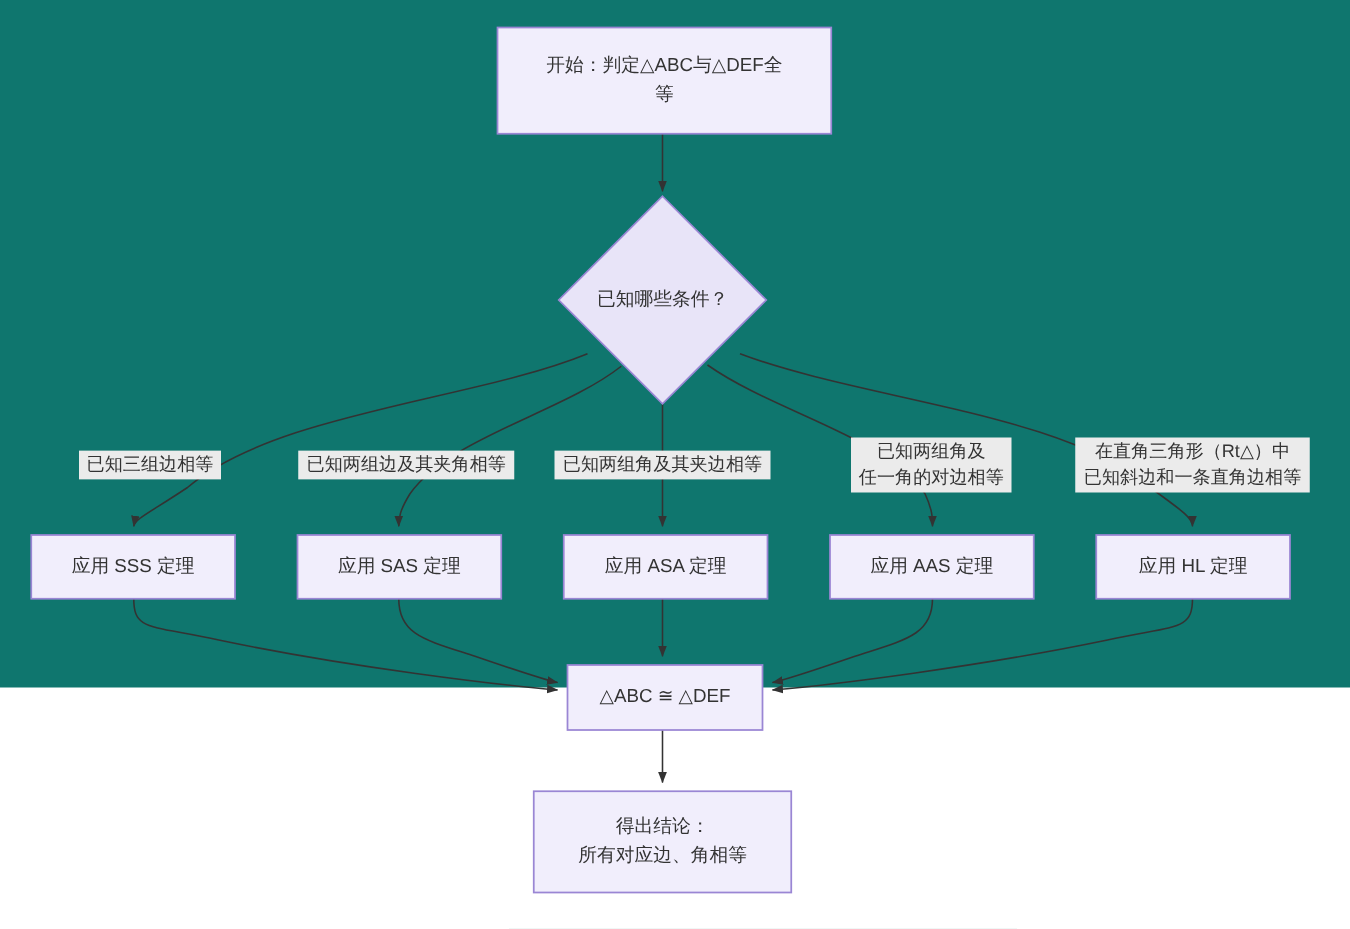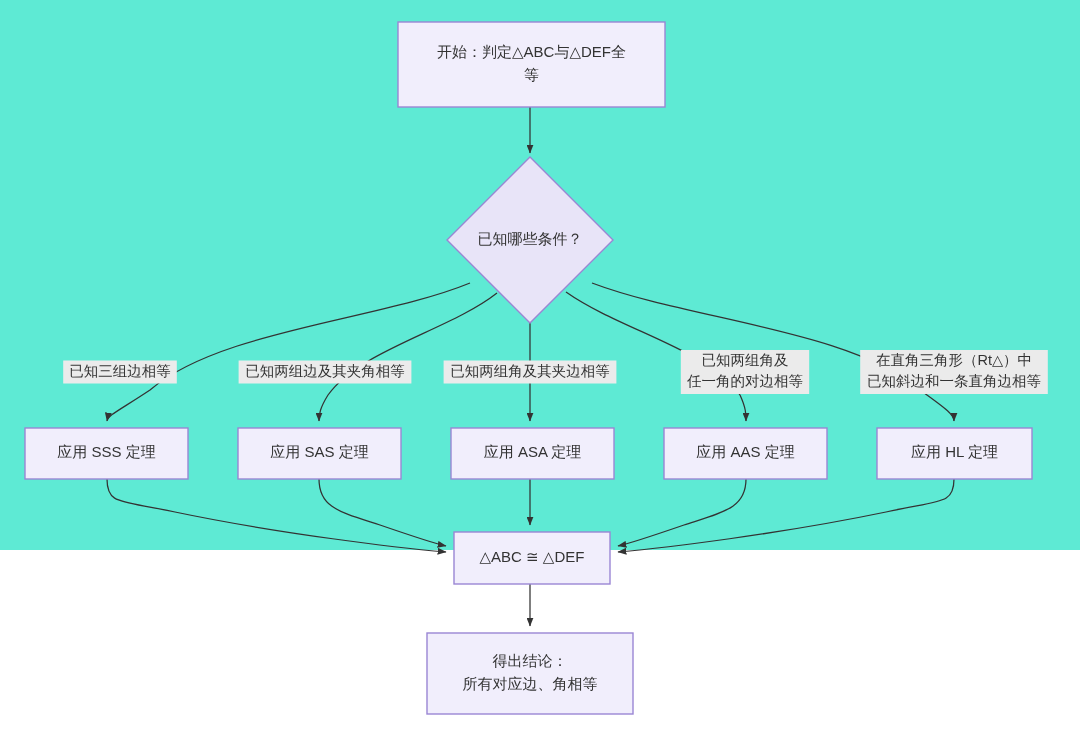--- a/index.html
+++ b/index.html
@@ -10,21 +10,21 @@
   body {
     width: 1080px;
     height: 743px;
     font-family: "Liberation Sans", "DejaVu Sans", sans-serif;
     overflow: hidden;
   }
   #flow-root {
     position: relative;
     width: 1080px;
     height: 550px;
-    background: #5eead4;
+    background: #0f766e;
   }
   svg.flow-canvas {
     position: absolute;
     top: 0;
     left: 0;
     width: 1080px;
     height: 743px;
   }
   .node-rect {
     fill: #f1eefc;

